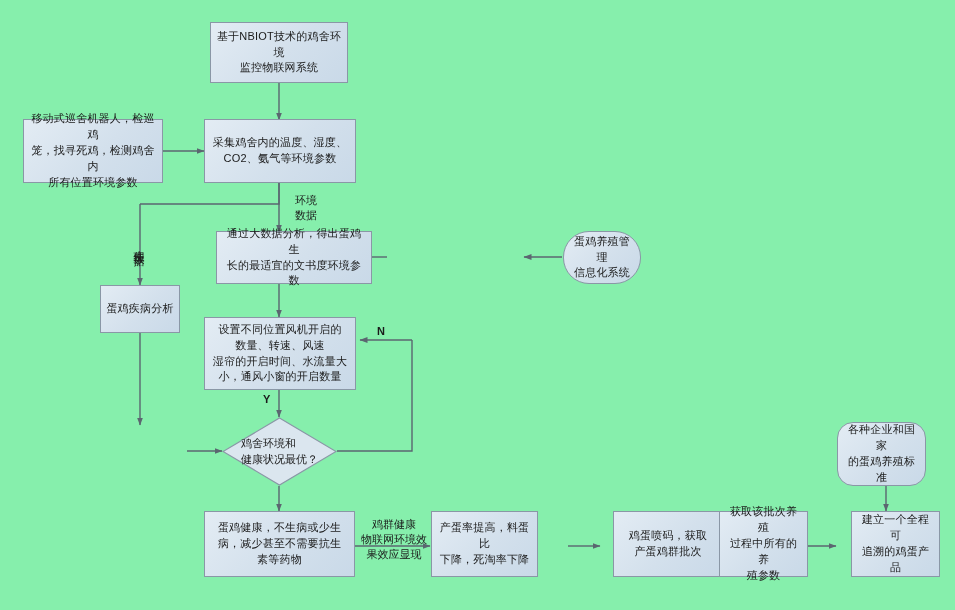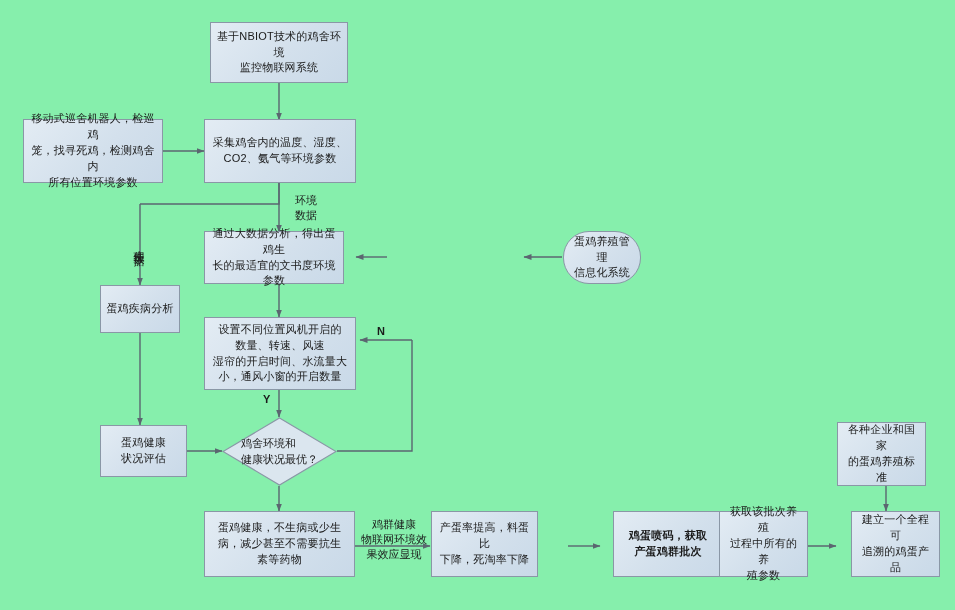--- a/index.html
+++ b/index.html
@@ -152,69 +152,66 @@
   </div>
 
   <div class="node" style="left:23px; top:119px; width:140px; height:64px;">
     <span>移动式巡舍机器人，检巡鸡<br>笼，找寻死鸡，检测鸡舍内<br>所有位置环境参数</span>
   </div>
 
   <div class="node" style="left:204px; top:119px; width:152px; height:64px;">
     <span>采集鸡舍内的温度、湿度、<br>CO2、氨气等环境参数</span>
   </div>
 
-  <div class="node" style="left:204px; top:231px; width:140px; height:53px;">
+  <div class="node" style="left:216px; top:231px; width:156px; height:53px;">
     <span>通过大数据分析，得出蛋鸡生<br>长的最适宜的文书度环境参数</span>
   </div>
 
 
   <div class="node" style="left:563px; top:231px; width:78px; height:53px;border-radius:26px;">
     <span>蛋鸡养殖管理<br>信息化系统</span>
   </div>
 
   <div class="node" style="left:100px; top:285px; width:80px; height:48px;">
     <span>蛋鸡疾病分析</span>
   </div>
 
-  <div class="node" style="left:100px; top:425px; width:87px; height:52px;">
-    <span>蛋鸡健康<br>状况评估</span>
-  </div>
 
   <div class="node" style="left:204px; top:317px; width:152px; height:73px;">
     <span>设置不同位置风机开启的<br>数量、转速、风速<br>湿帘的开启时间、水流量大<br>小，通风小窗的开启数量</span>
   </div>
 
   <div class="diamond-wrap" style="left:222px; top:417px; width:115px; height:69px;">
     <svg width="115" height="69" viewBox="0 0 115 69" xmlns="http://www.w3.org/2000/svg">
       <polygon points="57.5,1 114,34.5 57.5,68 1,34.5" fill="#dbe6ef" stroke="#8a97a6" stroke-width="1.2"></polygon>
     </svg>
     <div class="diamond-label">鸡舍环境和<br>健康状况最优？</div>
   </div>
 
   <div class="node" style="left:204px; top:511px; width:151px; height:66px;">
     <span>蛋鸡健康，不生病或少生<br>病，减少甚至不需要抗生<br>素等药物</span>
   </div>
 
   <div class="node" style="left:431px; top:511px; width:107px; height:66px;">
     <span>产蛋率提高，料蛋比<br>下降，死淘率下降</span>
   </div>
 
-  <div class="node" style="left:613px; top:511px; width:110px; height:66px;font-weight:bold;">
+  <div class="node" style="left:613px; top:511px; width:110px; height:66px;">
     <span>鸡蛋喷码，获取<br>产蛋鸡群批次</span>
   </div>
 
   <div class="node" style="left:719px; top:511px; width:89px; height:66px;">
     <span>获取该批次养殖<br>过程中所有的养<br>殖参数</span>
   </div>
 
   <div class="node" style="left:837px; top:511px; width:89px; height:66px;margin-left:14px;">
     <span>建立一个全程可<br>追溯的鸡蛋产品</span>
   </div>
 
-  <div class="node" style="left:837px; top:422px; width:89px; height:64px;">
+  <div class="node" style="left:837px; top:422px; width:89px; height:64px;border-radius:16px;">
     <span>各种企业和国家<br>的蛋鸡养殖标准</span>
   </div>
 
   <div class="edge-label" style="left:286px; top:193px; width:40px;">环境
 数据</div>
 
   <div class="edge-label vert" style="left:133px; top:210px; height:70px;">生理数据</div>
 
   <div class="edge-label" style="left:356px; top:517px; width:76px;">鸡群健康
 物联网环境效

